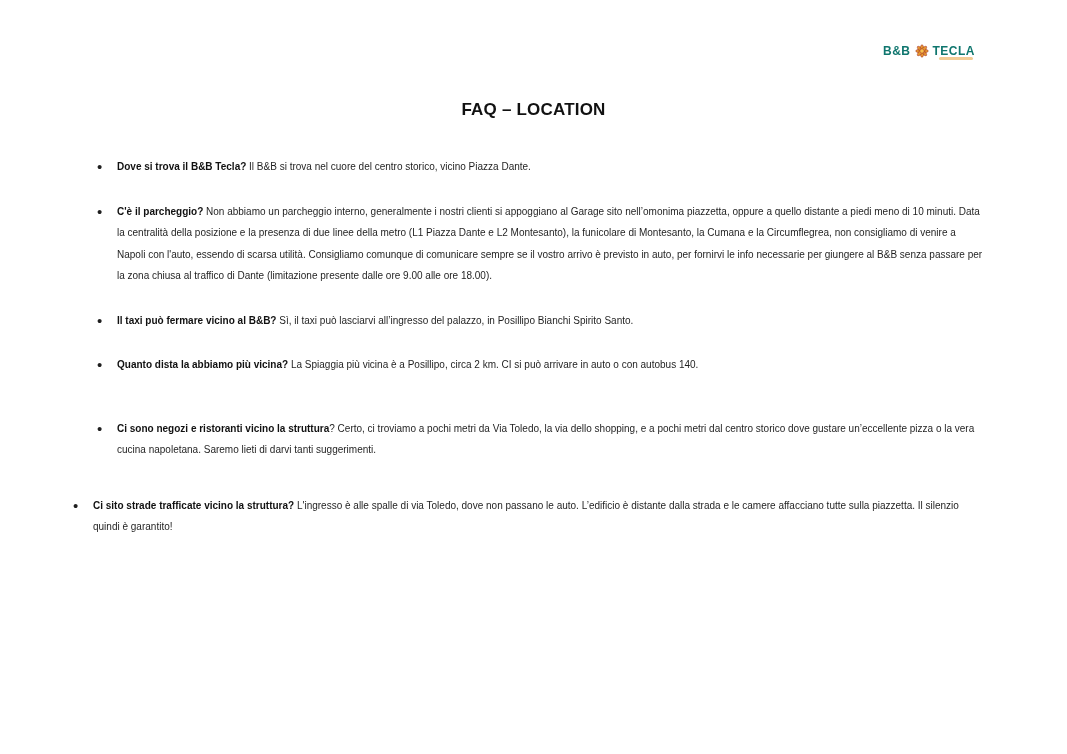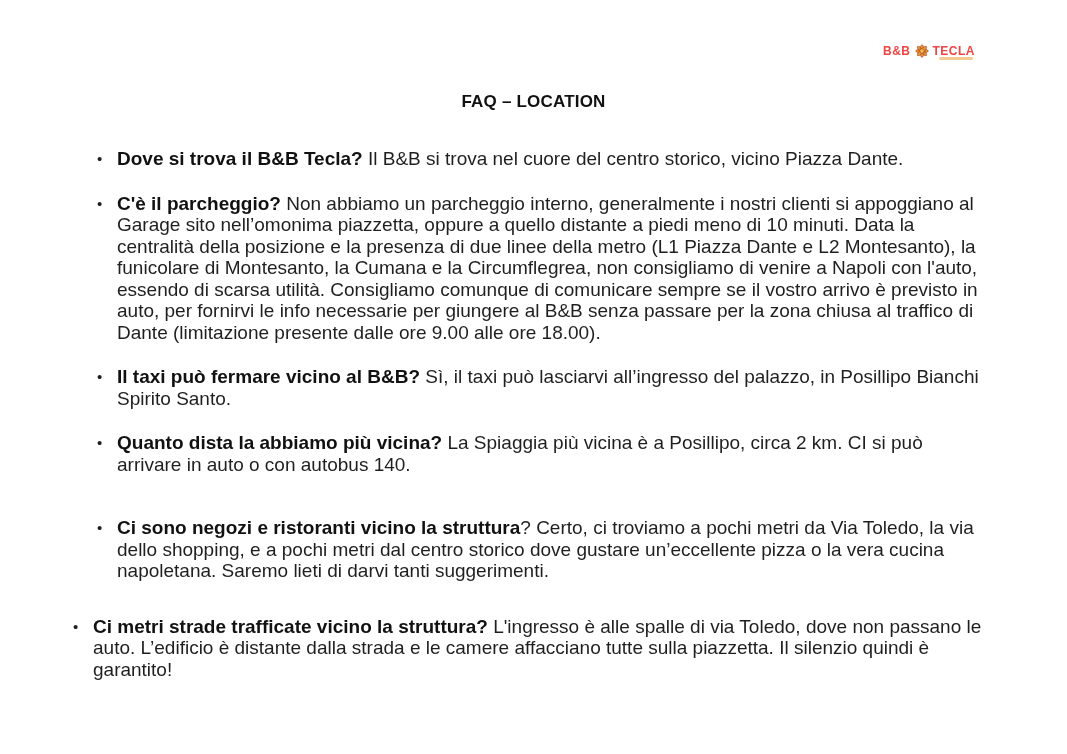--- a/index.html
+++ b/index.html
@@ -18,57 +18,57 @@
   .logo {
     position: absolute;
     top: 44px;
     right: 92px;
     display: flex;
     align-items: center;
     gap: 3px;
     line-height: 1;
   }
   .logo-text {
-    color: #ef4444;
+    color: #0f766e;
     font-weight: bold;
     font-size: 12px;
     letter-spacing: 0.5px;
   }
   .logo-star {
     display: inline-flex;
     margin: 0 1px;
   }
   .logo-tagline {
     position: absolute;
     right: 2px;
     top: 13px;
     width: 34px;
     height: 3px;
     background: #e8a13c;
     opacity: 0.55;
     border-radius: 2px;
   }
   h1.title {
-    margin: 0;
+    margin: 8px;
     padding-top: 92px;
     text-align: center;
     font-size: 17px;
     font-weight: bold;
     color: #111111;
     letter-spacing: 0.2px;
   }
   ul.faq {
     list-style: none;
     margin: 36px 0 0 117px;
     padding: 0;
     width: 868px;
   }
   ul.faq li {
     position: relative;
-    font-size: 19px;
+    font-size: 10px;
     line-height: 21.5px;
     margin-bottom: 23px;
   }
   ul.faq li::before {
     content: "\2022";
     position: absolute;
     left: -20px;
     top: 0;
     font-size: 15px;
     color: #1f1f1f;
@@ -107,16 +107,16 @@
 
     <li><span class="q">C'è il parcheggio?</span><span class="a"> Non abbiamo un parcheggio interno, generalmente i nostri clienti si appoggiano al Garage sito nell’omonima piazzetta, oppure a quello distante a piedi meno di 10 minuti. Data la centralità della posizione e la presenza di due linee della metro (L1 Piazza Dante e L2 Montesanto), la funicolare di Montesanto, la Cumana e la Circumflegrea, non consigliamo di venire a Napoli con l'auto, essendo di scarsa utilità. Consigliamo comunque di comunicare sempre se il vostro arrivo è previsto in auto, per fornirvi le info necessarie per giungere al B&amp;B senza passare per la zona chiusa al traffico di Dante (limitazione presente dalle ore 9.00 alle ore 18.00).</span></li>
 
     <li><span class="q">Il taxi può fermare vicino al B&amp;B?</span><span class="a"> Sì, il taxi può lasciarvi all’ingresso del palazzo, in Posillipo Bianchi Spirito Santo.</span></li>
 
     <li><span class="q">Quanto dista la abbiamo più vicina?</span><span class="a"> La Spiaggia più vicina è a Posillipo, circa 2 km. CI si può arrivare in auto o con autobus 140.</span></li>
 
     <li class="gap-large"><span class="q">Ci sono negozi e ristoranti vicino la struttura</span><span class="a">? Certo, ci troviamo a pochi metri da Via Toledo, la via dello shopping, e a pochi metri dal centro storico dove gustare un’eccellente pizza o la vera cucina napoletana. Saremo lieti di darvi tanti suggerimenti.</span></li>
 
 
-    <li class="outdent"><span class="q">Ci metri strade trafficate vicino la struttura?</span><span class="a"> L'ingresso è alle spalle di via Toledo, dove non passano le auto. L’edificio è distante dalla strada e le camere affacciano tutte sulla piazzetta. Il silenzio quindi è garantito!</span></li>
+    <li class="outdent"><span class="q">Ci sito strade trafficate vicino la struttura?</span><span class="a"> L'ingresso è alle spalle di via Toledo, dove non passano le auto. L’edificio è distante dalla strada e le camere affacciano tutte sulla piazzetta. Il silenzio quindi è garantito!</span></li>
   </ul>
 
 </div>
 
 </body></html>

